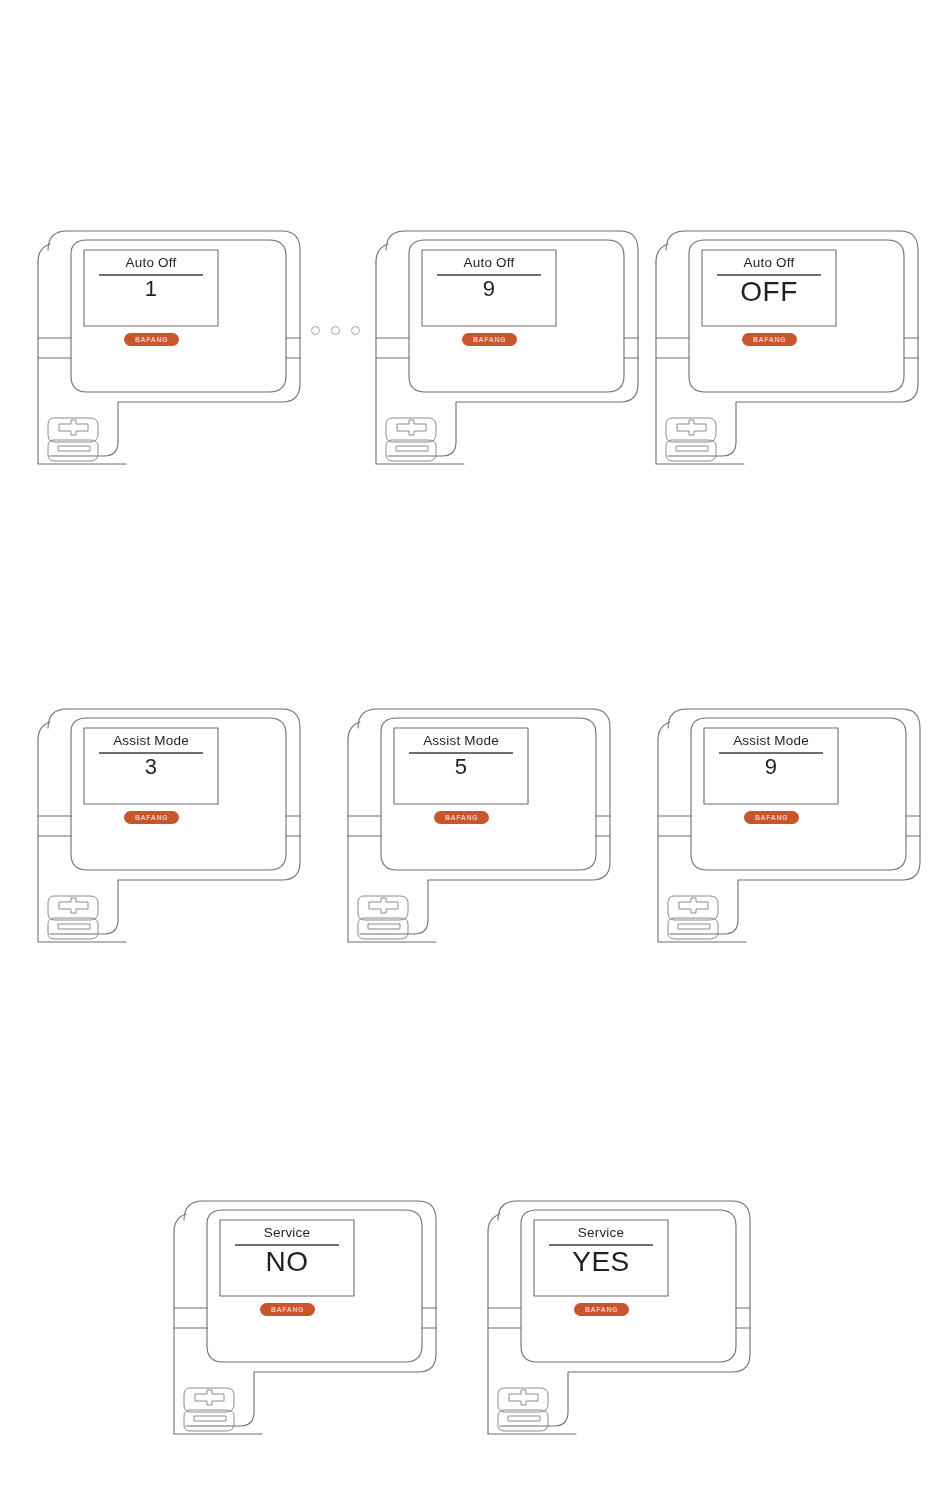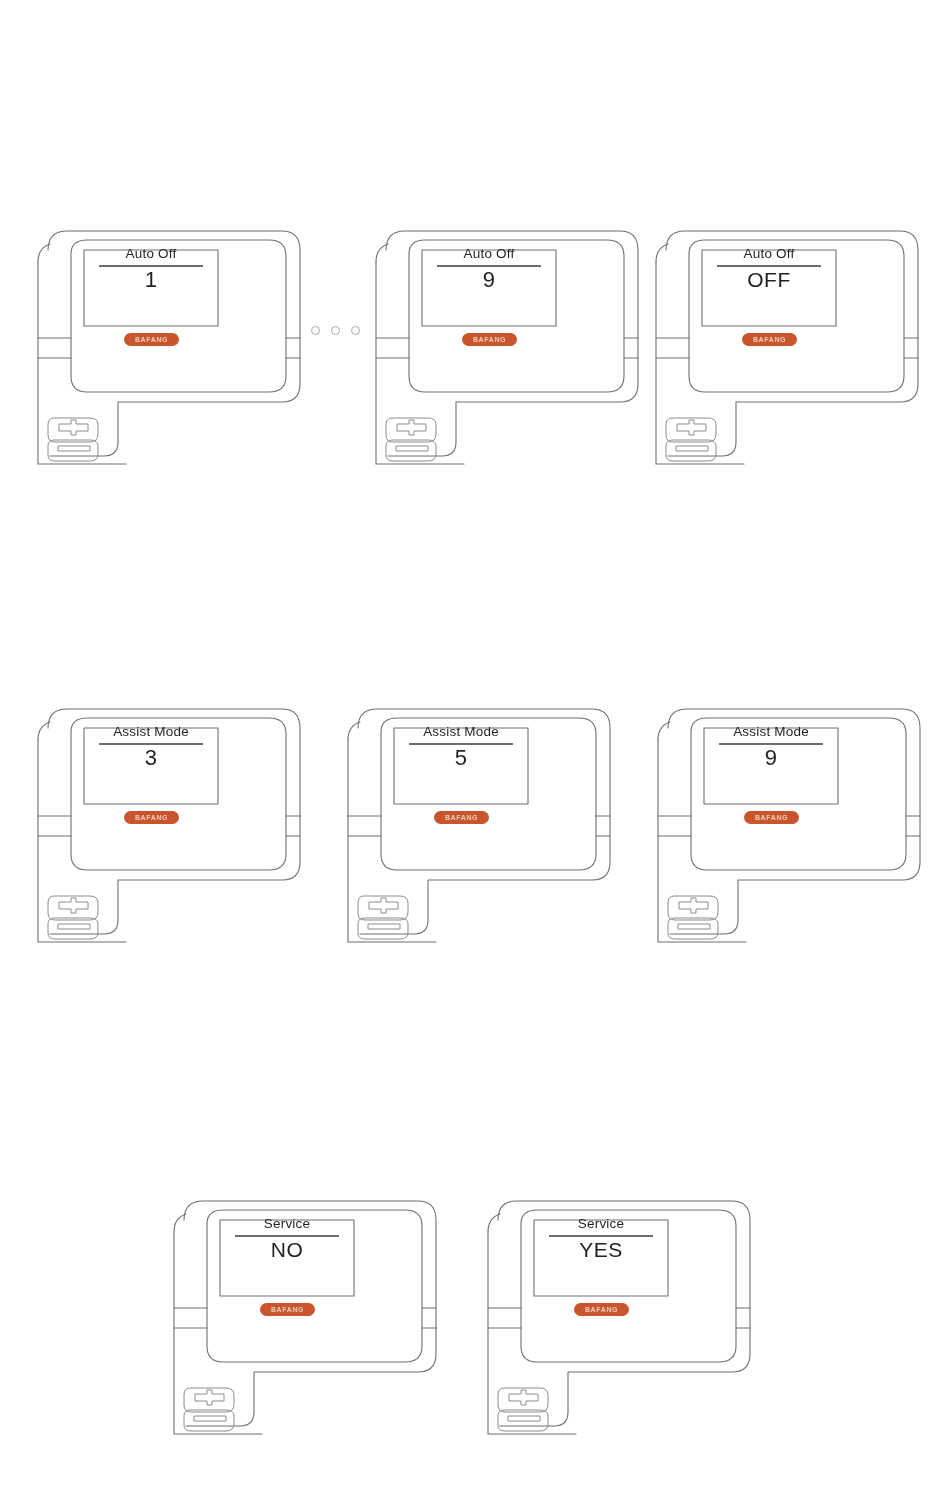--- a/index.html
+++ b/index.html
@@ -24,21 +24,21 @@
   .device svg{
     position:absolute;
     left:0;top:0;
     width:272px;height:252px;
     overflow:visible;
   }
 
   
   .screen{
     position:absolute;
-    left:52px;  top:17px;
+    left:52px;  top:26px;
     width:130px;height:72px;
     display:flex;
     flex-direction:column;
     align-items:center;
     justify-content:flex-start;
     box-sizing:border-box;
     padding-top:4px;
     pointer-events:none;
   }
   .screen-title{
@@ -53,21 +53,21 @@
     background:#6d6e71;
     margin:4px 0 1px 0;
   }
   .screen-value{
     font-size:22px;
     color:#231f20;
     line-height:1.1;
     letter-spacing:.5px;
     white-space:nowrap;
   }
-  .screen-value.small{font-size:21px;}
+  .screen-value.small{font-size:28px;}
 
   
   .brand-pill{
     position:absolute;
     left:90px;top:107px;
     width:55px;height:13px;
     border-radius:7px;
     background:#c9552c;
     display:flex;align-items:center;justify-content:center;
     overflow:hidden;

